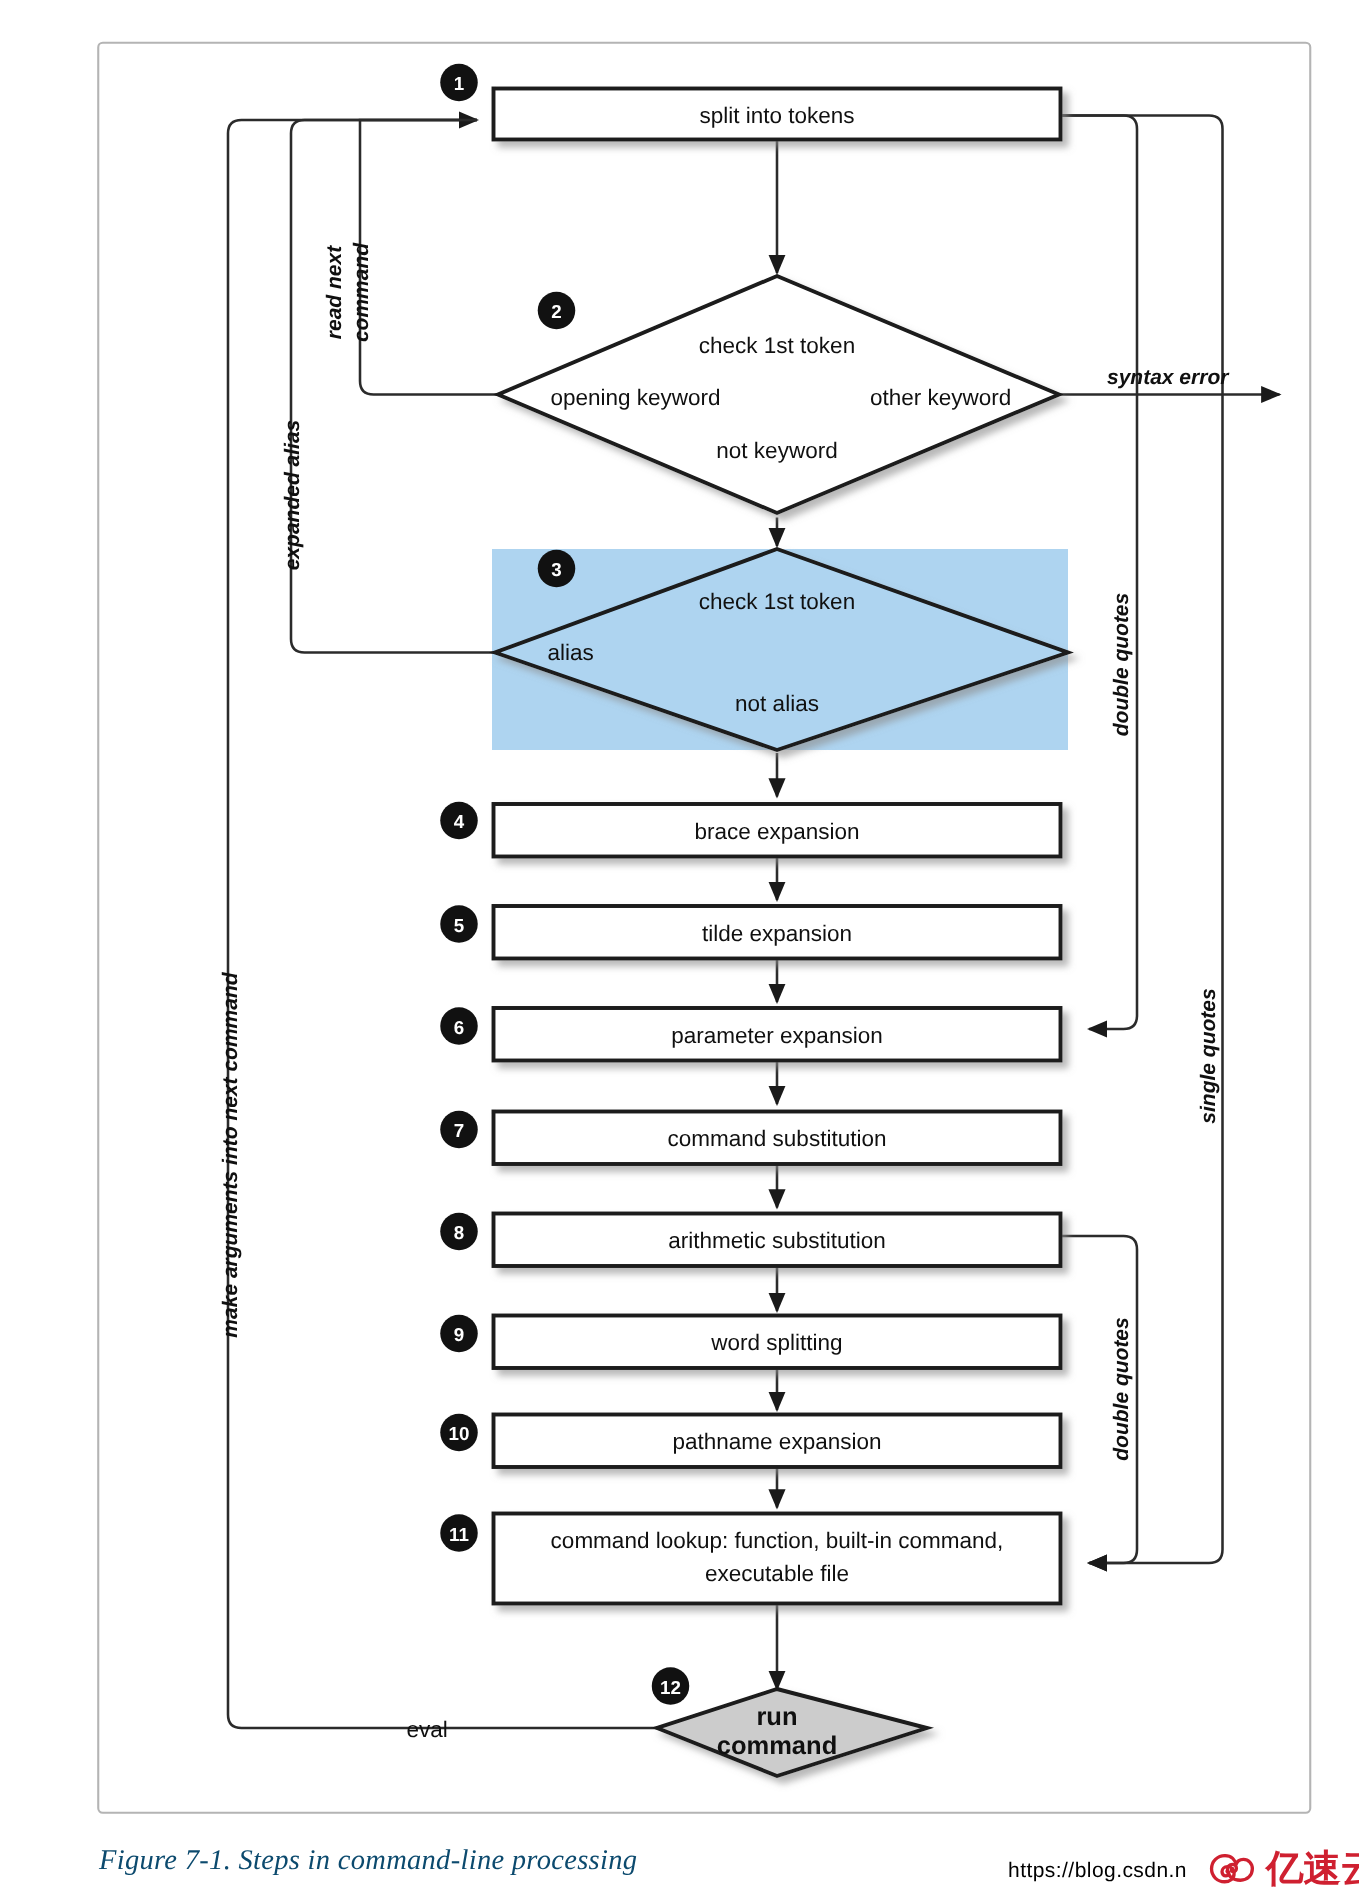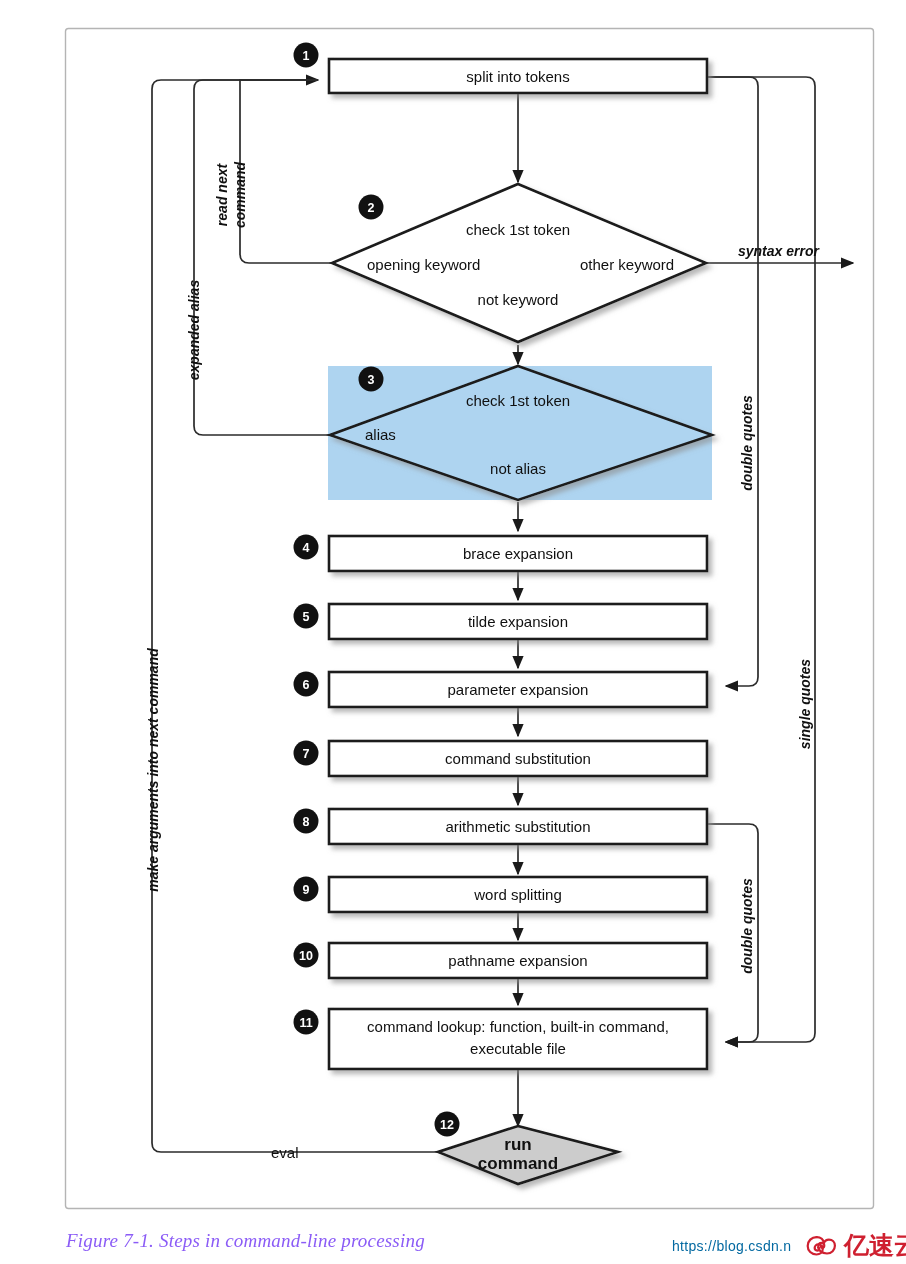--- a/index.html
+++ b/index.html
@@ -12,30 +12,30 @@
   }
   #figure-root{position:absolute;left:0;top:0;width:906px;height:1264px;}
   svg#flow{position:absolute;left:0;top:0;width:906px;height:1264px;}
 
   .cap{
     position:absolute;
     left:66px; top:1230px;
     font-family:"Liberation Serif", serif;
     font-style:italic;
     font-size:19px;
-    color:#8b5cf6;
+    color:#0c4a6e;
     letter-spacing:.2px;
     white-space:nowrap;
   }
   .wm-url{
     position:absolute;
     left:672px; top:1238px;
     font-family:"Liberation Sans", sans-serif;
     font-size:14px;
-    color:#0369a1;
+    color:#000000;
     letter-spacing:.3px;
     white-space:nowrap;
   }
   .wm-logo{
     position:absolute;
     left:806px; top:1229px;
     display:flex;align-items:center;gap:4px;
     white-space:nowrap;
   }
   .wm-logo .cn{

